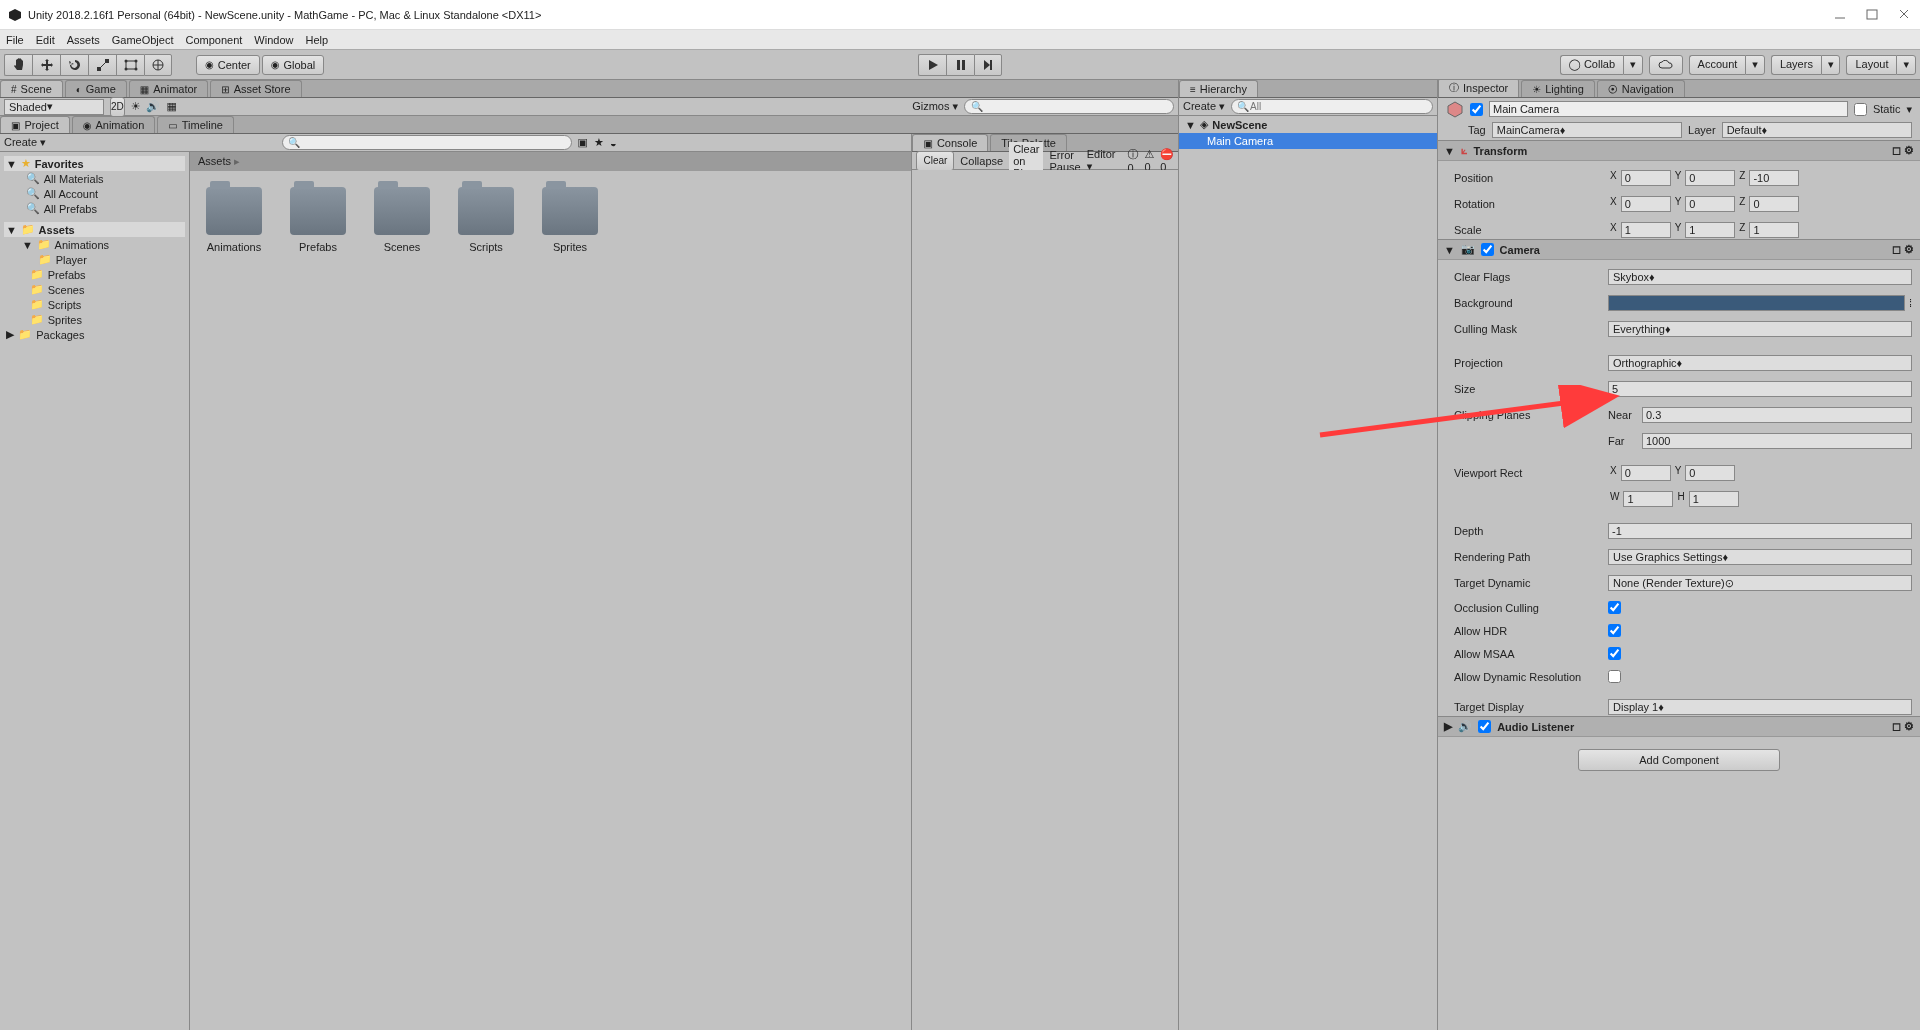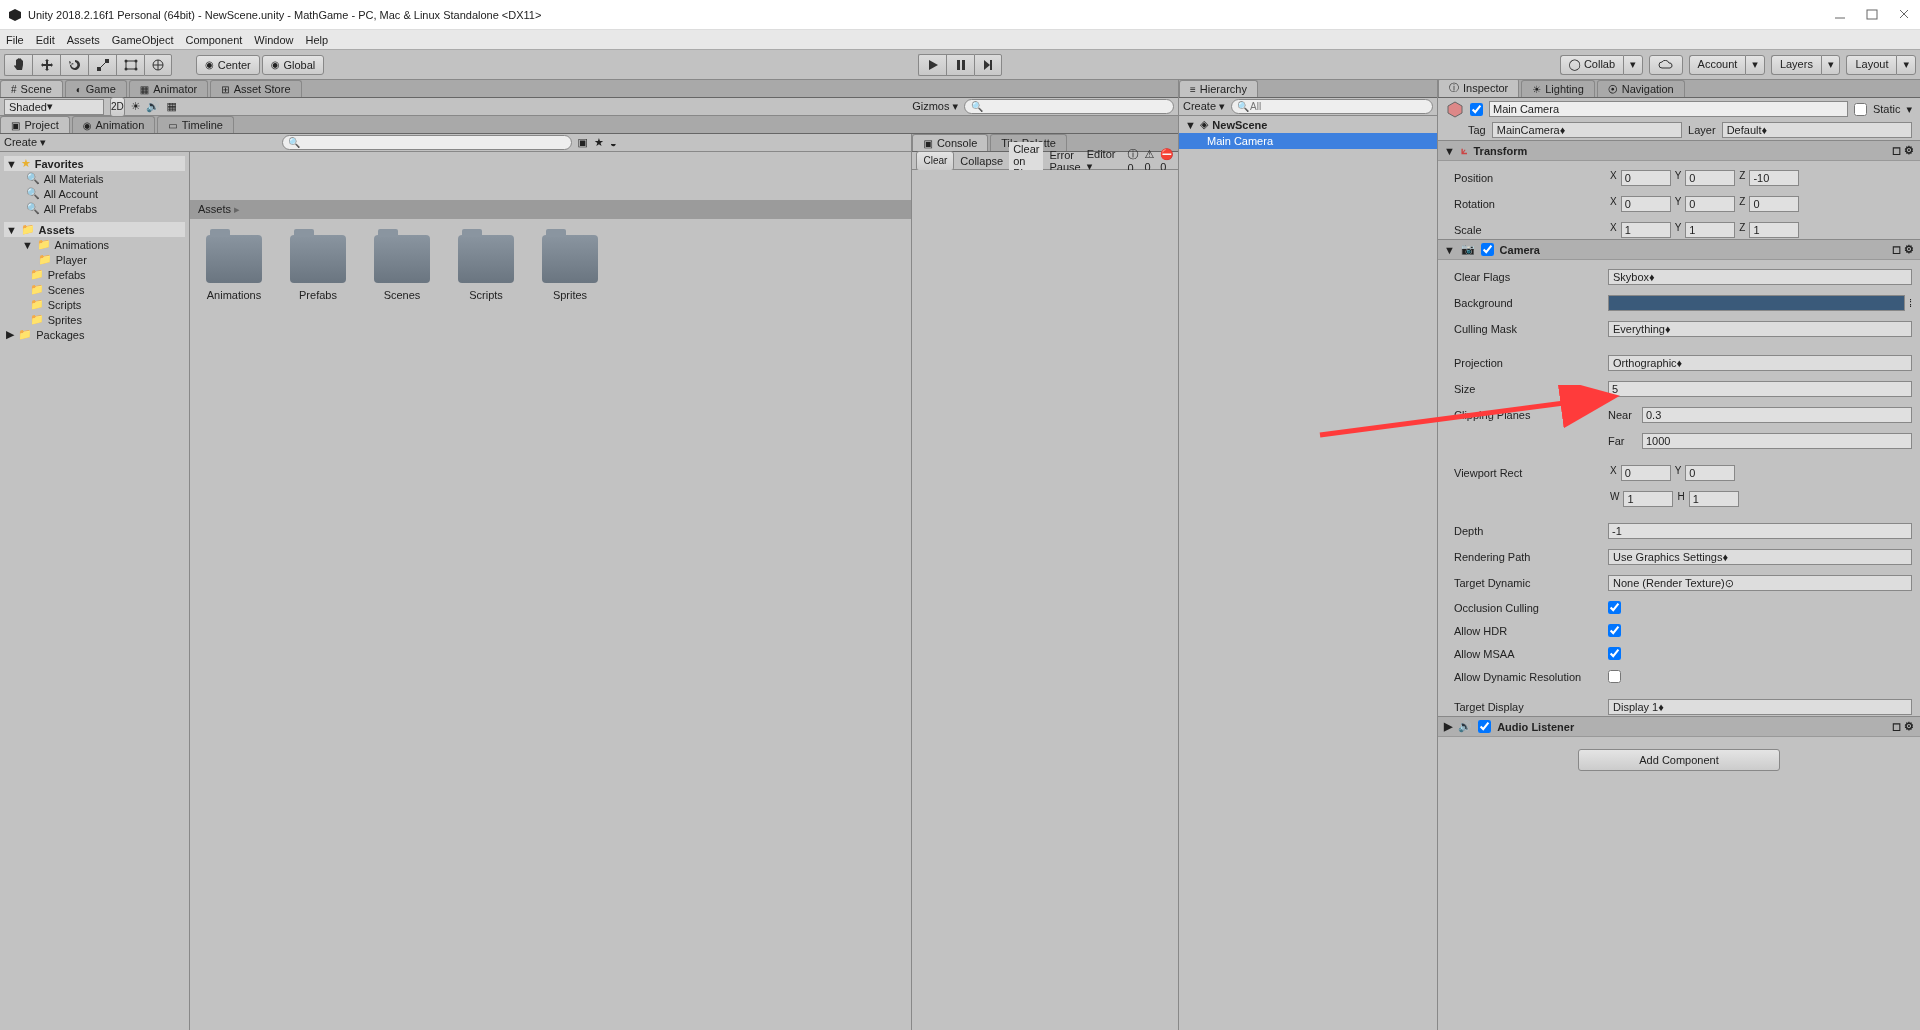--- a/index.html
+++ b/index.html
@@ -36,21 +36,21 @@
 .cam-preview { position:absolute; right:20px; bottom:20px; width:200px; height:130px; background:#222; }
 .cam-preview .lbl { background:#333; color:#ccc; font-size:10px; padding:2px 6px; text-align:center; }
 .cam-preview .body { background:#3a5a7a; height:112px; border:2px solid #111; }
 .split-h { display:flex; flex:1; }
 .project-panel { width:920px; display:flex; flex-direction:column; border-right:1px solid #888; }
 .console-panel { flex:1; display:flex; flex-direction:column; }
 .proj-body { flex:1; display:flex; background:#c2c2c2; }
 .proj-tree { width:190px; background:#c2c2c2; border-right:1px solid #888; padding:4px; font-size:11px; }
 .proj-tree .item { padding:1px 2px; display:flex; align-items:center; gap:4px; }
 .proj-tree .fav { background:#d8d8d8; }
-.proj-content { flex:1; background:#c2c2c2;margin-top:48px; }
+.proj-content { flex:1; background:#c2c2c2; }
 .proj-content .hdr { background:#9b9b9b; padding:3px 8px; font-size:11px; }
 .folder-grid { display:flex; gap:28px; padding:16px; }
 .folder { width:56px; text-align:center; font-size:10px; }
 .folder .ico { width:56px; height:48px; background:linear-gradient(#8a95a0,#6a7580); border-radius:4px; margin-bottom:6px; position:relative; }
 .folder .ico::before { content:''; position:absolute; top:-6px; left:4px; width:20px; height:8px; background:#8a95a0; border-radius:2px 2px 0 0; }
 .hier-body { flex:1; background:#c2c2c2; font-size:11px; }
 .hier-body .row { padding:2px 6px; display:flex; align-items:center; gap:4px; }
 .hier-body .sel { background:#3d80df; color:#fff; }
 .insp-body { flex:1; background:#c2c2c2; overflow-y:auto; font-size:11px; }
 .insp-row { display:flex; align-items:center; padding:2px 8px; gap:6px; }

